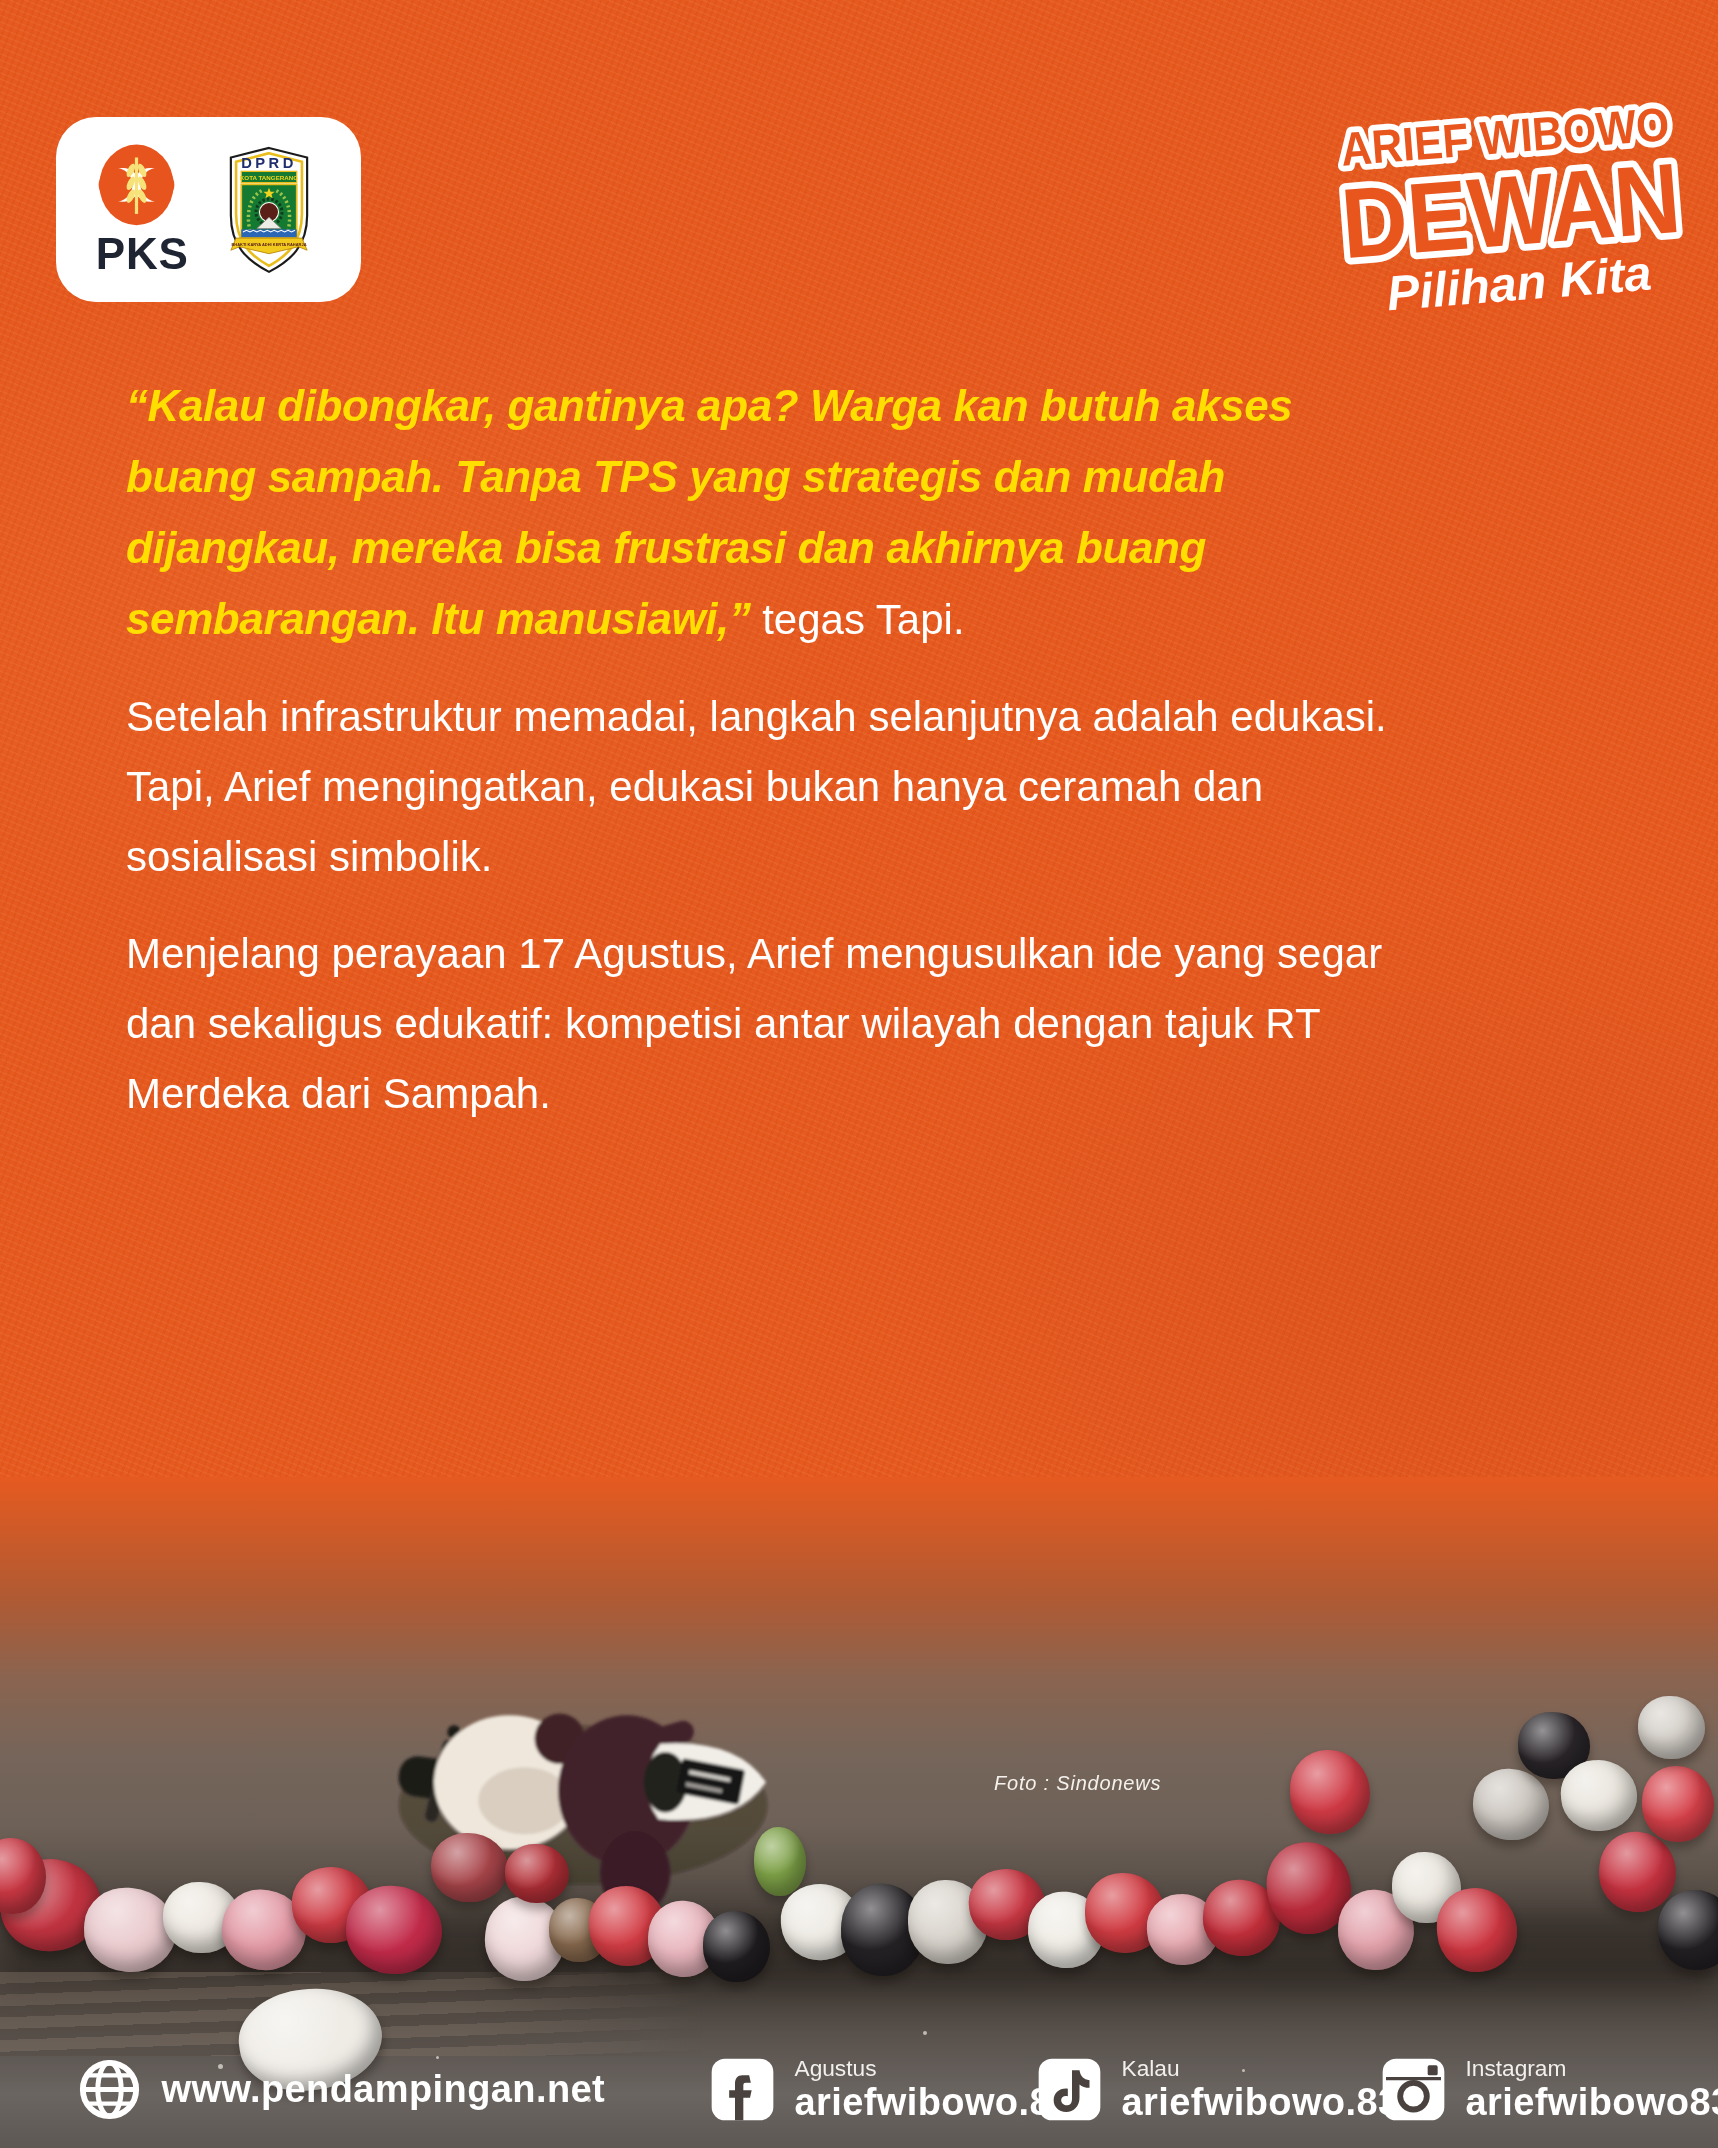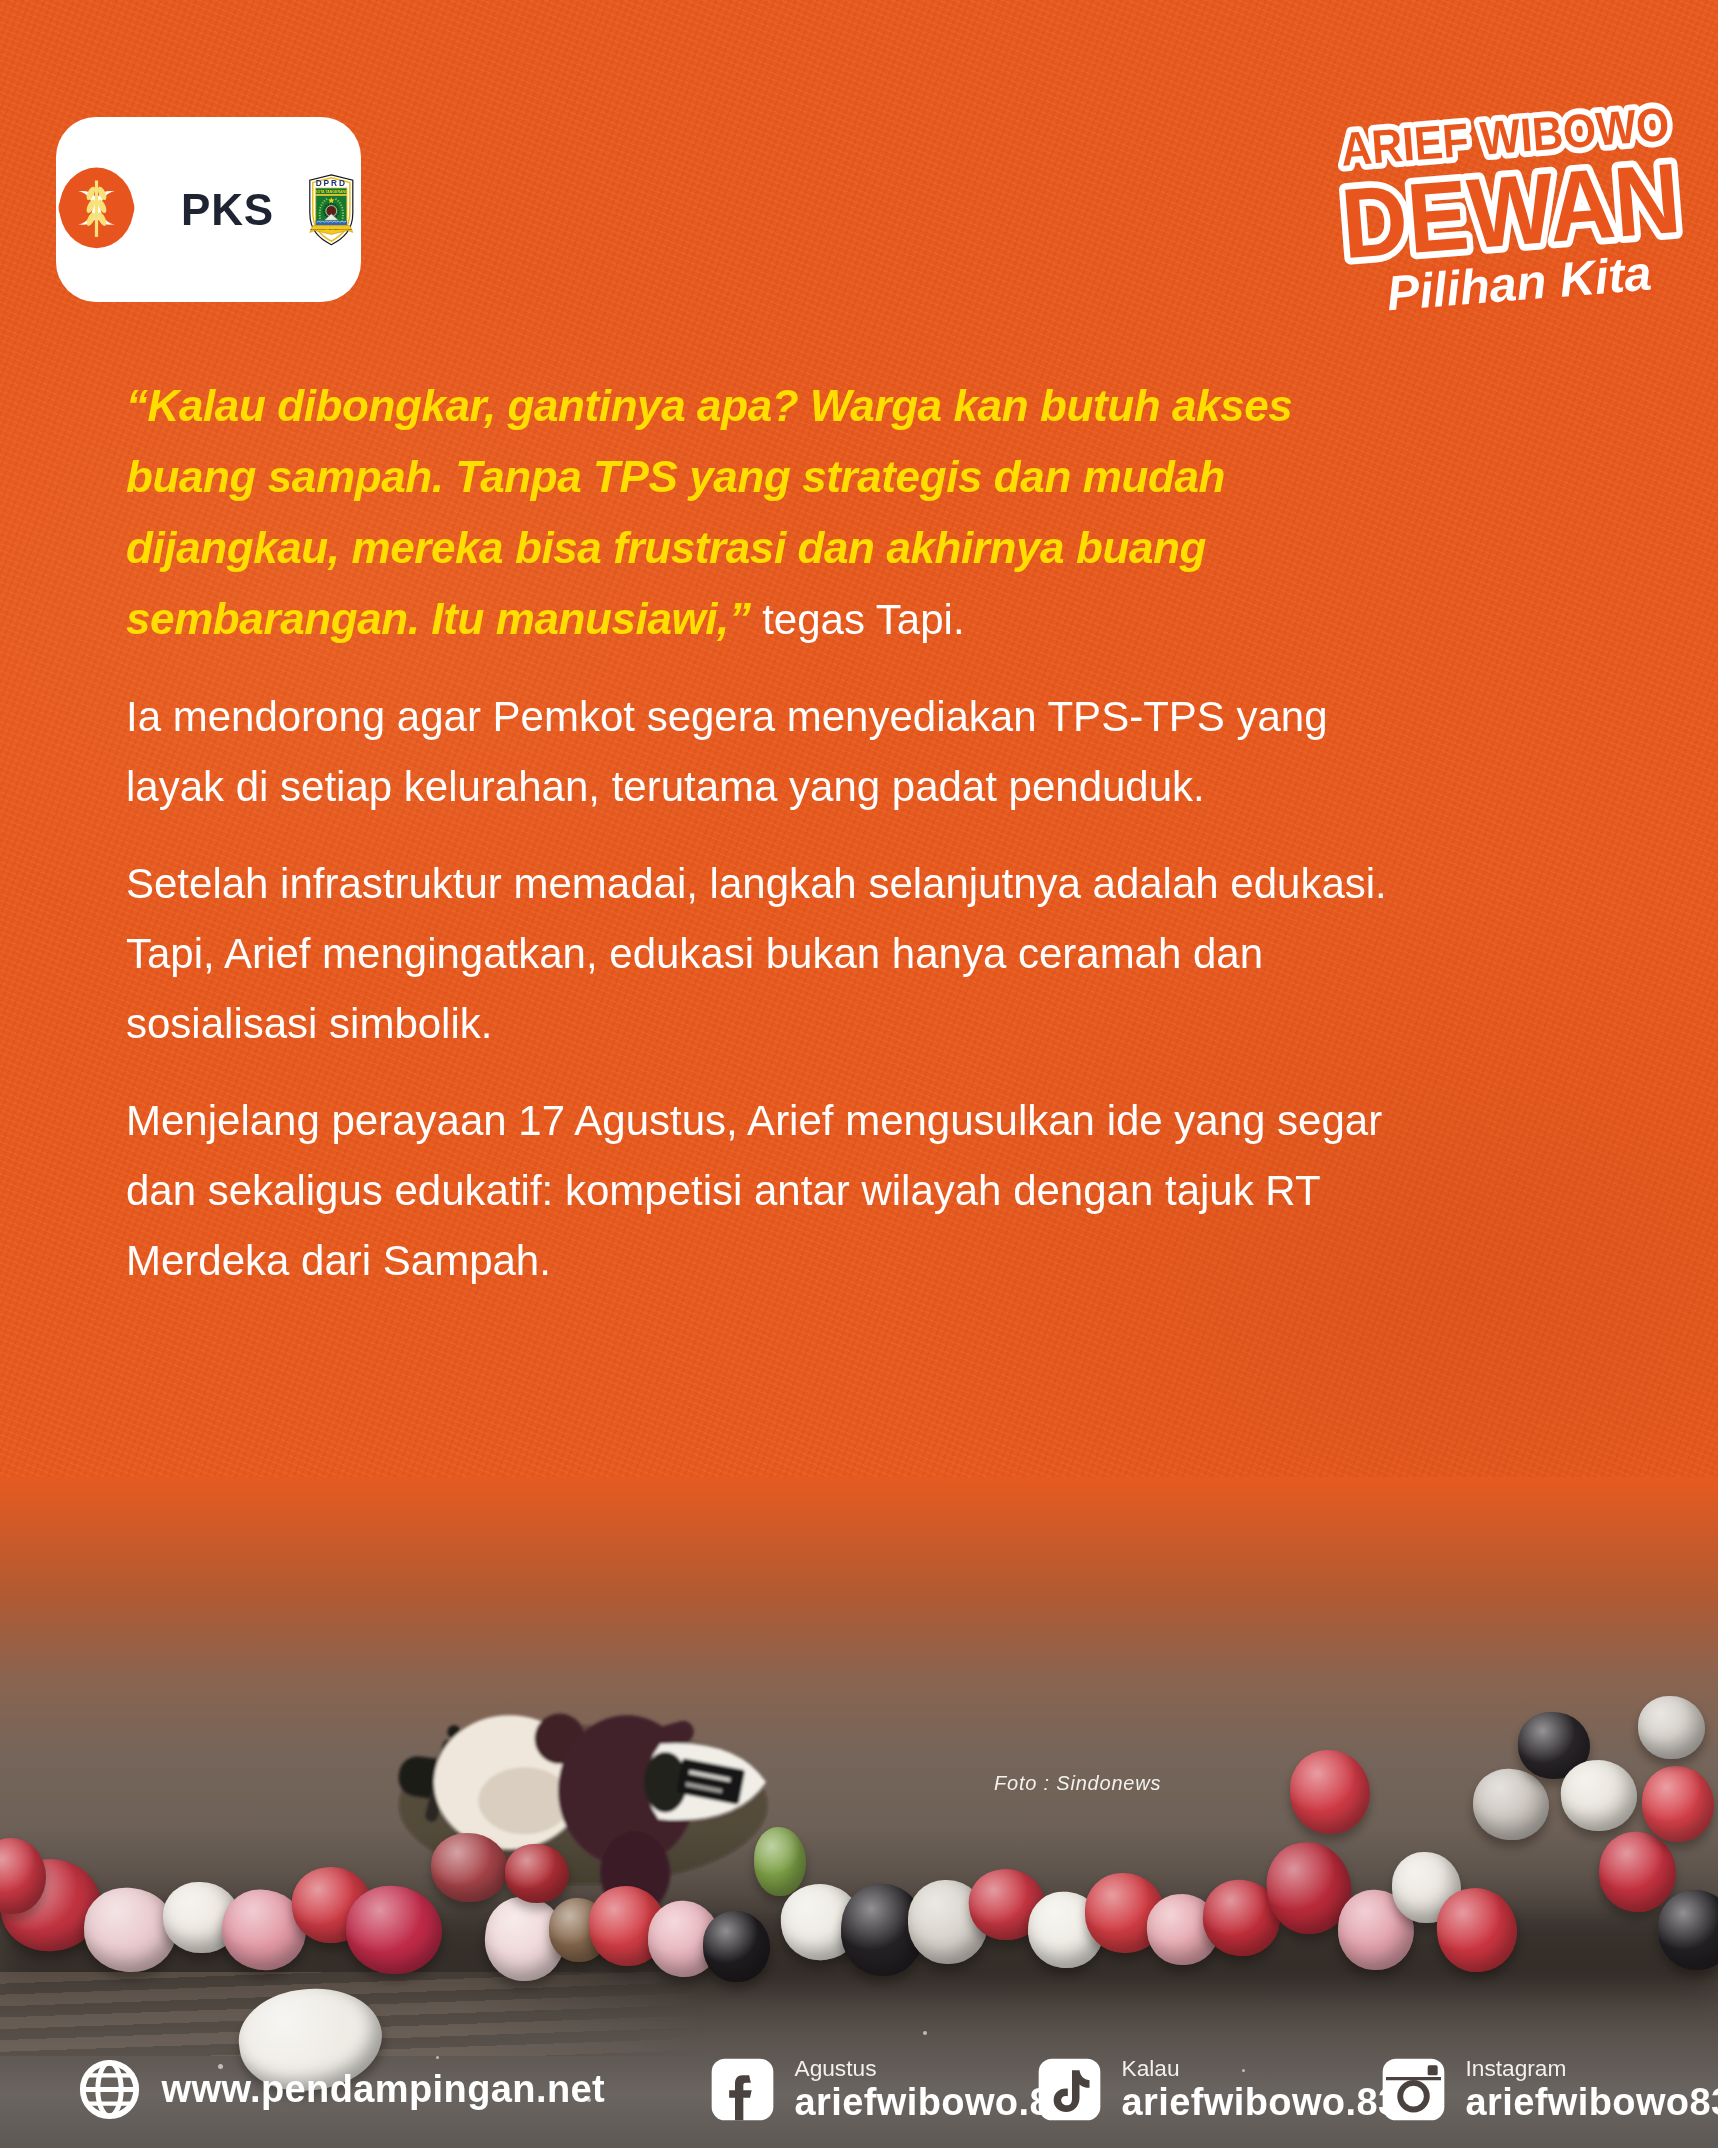--- a/index.html
+++ b/index.html
@@ -12,21 +12,21 @@
       radial-gradient(839px 587px at 85% 60%, rgba(160,45,5,.12), rgba(0,0,0,0) 70%),
       repeating-linear-gradient(112deg, rgba(190,55,8,.12) 0 2.5px, rgba(0,0,0,0) 2.5px 6.7px),
       repeating-linear-gradient(22deg, rgba(255,170,110,.10) 0 1.7px, rgba(0,0,0,0) 1.7px 5.9px);
   }
   
   .brand-card{
     position:absolute;left:56px;top:117px;width:305px;height:185px;
     background:#fff;border-radius:40px;display:flex;align-items:center;
     justify-content:center;gap:28.5px;
   }
-  .pks-logo{display:flex;align-items:center;gap:44px;}
+  .pks-logo{display:flex;flex-direction:column;}
   .pks-label{font-weight:bold;font-size:44px;letter-spacing:0.8px;color:#1E2432;line-height:1;margin-top:1.7px;}
   
   .header-logo{position:absolute;left:1330px;top:92px;width:361px;height:227px;}
   
   .article{position:absolute;left:126px;top:376px;width:1494px;}
   .para{white-space:pre-line;margin:0 0 27px 0;line-height:60px;}
   .seg-quote{color:#FFDE00;font-weight:bold;font-style:italic;font-size:44px;letter-spacing:-0.4px;}
   .seg-plain{color:#FFFFFF;font-size:42px;}
   
   .photo{position:absolute;left:0;top:1477px;width:1718px;height:671px;}
@@ -108,22 +108,20 @@
         <text x="218" y="248" text-anchor="middle" font-size="58" font-weight="bold" font-style="italic" fill="#FFFFFF" stroke="#E8551D" stroke-width="9" paint-order="stroke">Pilihan Kita</text>
       </g>
     </svg>
   </div>
 
   <div class="article">
       <p class="para"><span class="seg-quote">“Kalau dibongkar, gantinya apa? Warga kan butuh akses
 buang sampah. Tanpa TPS yang strategis dan mudah
 dijangkau, mereka bisa frustrasi dan akhirnya buang
 sembarangan. Itu manusiawi,”</span><span class="seg-plain"> tegas Tapi.</span></p>
-      <p class="para"><span class="seg-plain">Ia mendorong agar Pemkot segera menyediakan TPS-TPS yang
-layak di setiap kelurahan, terutama yang padat penduduk.</span></p>
       <p class="para"><span class="seg-plain">Setelah infrastruktur memadai, langkah selanjutnya adalah edukasi.
 Tapi, Arief mengingatkan, edukasi bukan hanya ceramah dan
 sosialisasi simbolik.</span></p>
       <p class="para"><span class="seg-plain">Menjelang perayaan 17 Agustus, Arief mengusulkan ide yang segar
 dan sekaligus edukatif: kompetisi antar wilayah dengan tajuk RT
 Merdeka dari Sampah.</span></p>
     </div>
 
   <div class="photo">
     <div class="photo-pav"></div>

